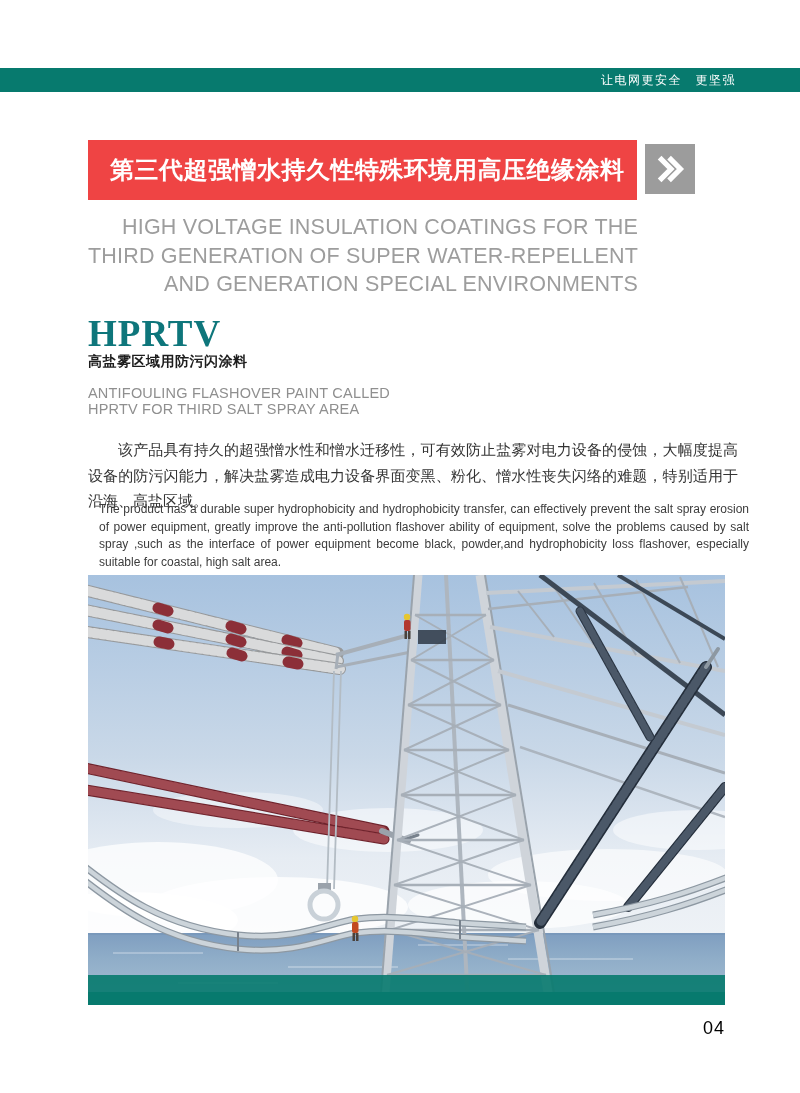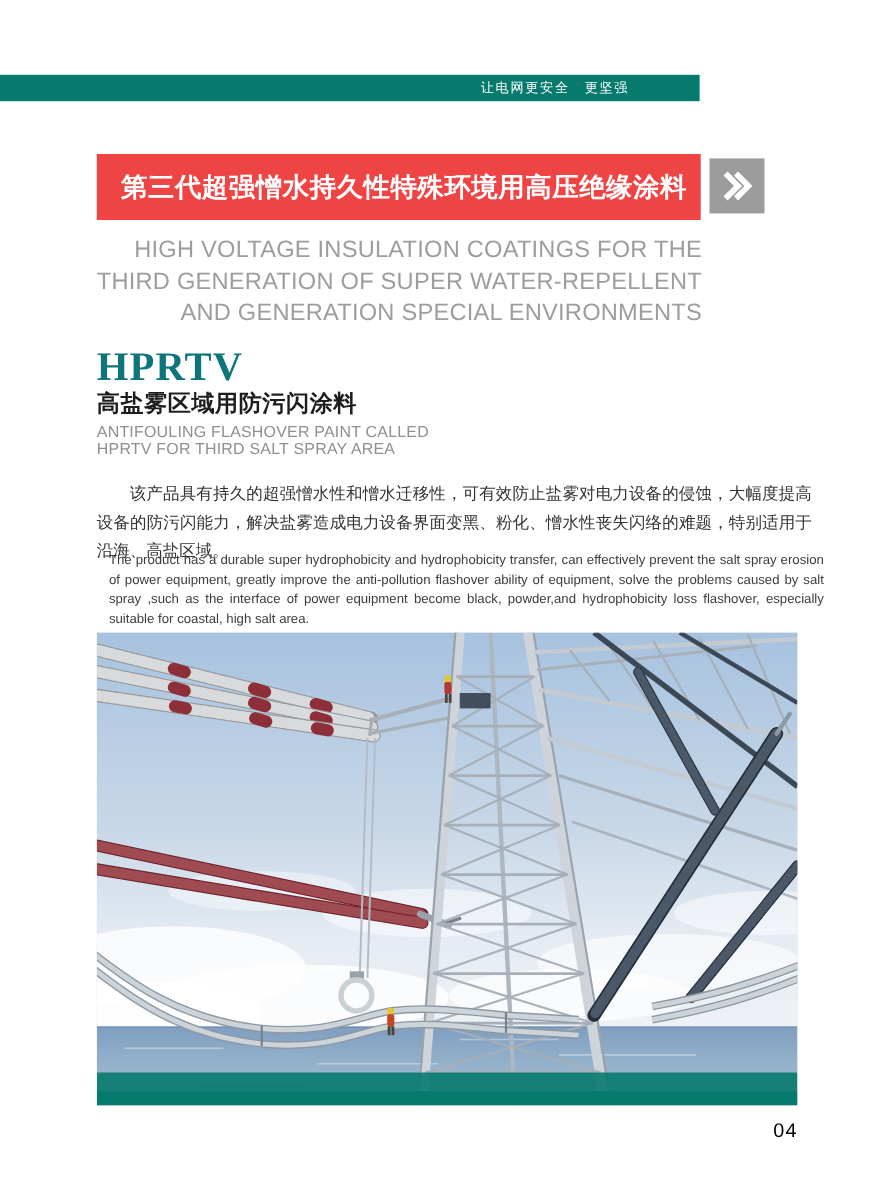--- a/index.html
+++ b/index.html
@@ -1,29 +1,29 @@
 <!DOCTYPE html>
 <html><head>
 <meta charset="utf-8">
 <style>
   html,body{margin:0;padding:0;background:#ffffff;}
   .page{position:relative;width:800px;height:1093px;background:#ffffff;overflow:hidden;
         font-family:"Liberation Sans","DejaVu Sans",sans-serif;}
-  .topbar{position:absolute;left:0;top:68px;width:636px;height:24px;background:#077a6e;
+  .topbar{position:absolute;left:0;top:68px;width:800px;height:24px;background:#077a6e;
           display:flex;align-items:center;justify-content:flex-end;box-sizing:border-box;padding-right:64px;}
   .topbar span{color:#ffffff;font-size:12px;letter-spacing:1.5px;}
   .banner{position:absolute;left:88px;top:140px;width:549px;height:60px;background:#ef4444;
           display:flex;align-items:center;}
   .banner h1{margin:0;padding-left:22px;color:#ffffff;font-size:24px;font-weight:bold;letter-spacing:0.5px;white-space:nowrap;}
   .chevron-box{position:absolute;left:645px;top:144px;width:50px;height:50px;background:#9c9c9c;
           display:flex;align-items:center;justify-content:center;}
   .heading-en{position:absolute;left:88px;top:213px;color:#9d9d9d;font-size:21.5px;line-height:28.5px;
           letter-spacing:0.2px;font-weight:400;text-align:right;}
   .hprtv{position:absolute;left:88px;top:312px;margin:0;color:#0e767b;font-size:37px;font-weight:bold;letter-spacing:1px;font-family:Liberation Serif, serif;}
-  .sub-cn{position:absolute;left:88px;top:353px;margin:0;color:#1d1d1d;font-size:21px;font-weight:bold;letter-spacing:0.5px;}
+  .sub-cn{position:absolute;left:88px;top:353px;margin:0;color:#1d1d1d;font-size:14px;font-weight:bold;letter-spacing:0.5px;}
   .sub-en{position:absolute;left:88px;top:385px;color:#8f8f8f;font-size:14.5px;line-height:16px;letter-spacing:0.2px;}
   .desc-cn{position:absolute;left:88px;top:437px;width:650px;margin:0;color:#333333;font-size:15px;
           line-height:25.5px;text-align:justify;text-indent:2em;}
   .desc-en{position:absolute;left:88px;top:490px;width:650px;margin:11px;color:#3c3c3c;font-size:12px;
           line-height:17.6px;text-align:justify;}
   .photo{position:absolute;left:88px;top:575px;width:637px;height:430px;margin:0;overflow:hidden;background:#cfdcea;}
   .pagenum{position:absolute;left:640px;top:1018px;width:85px;text-align:right;color:#000000;
           font-size:18px;letter-spacing:1px;}
 </style>
 </head>

